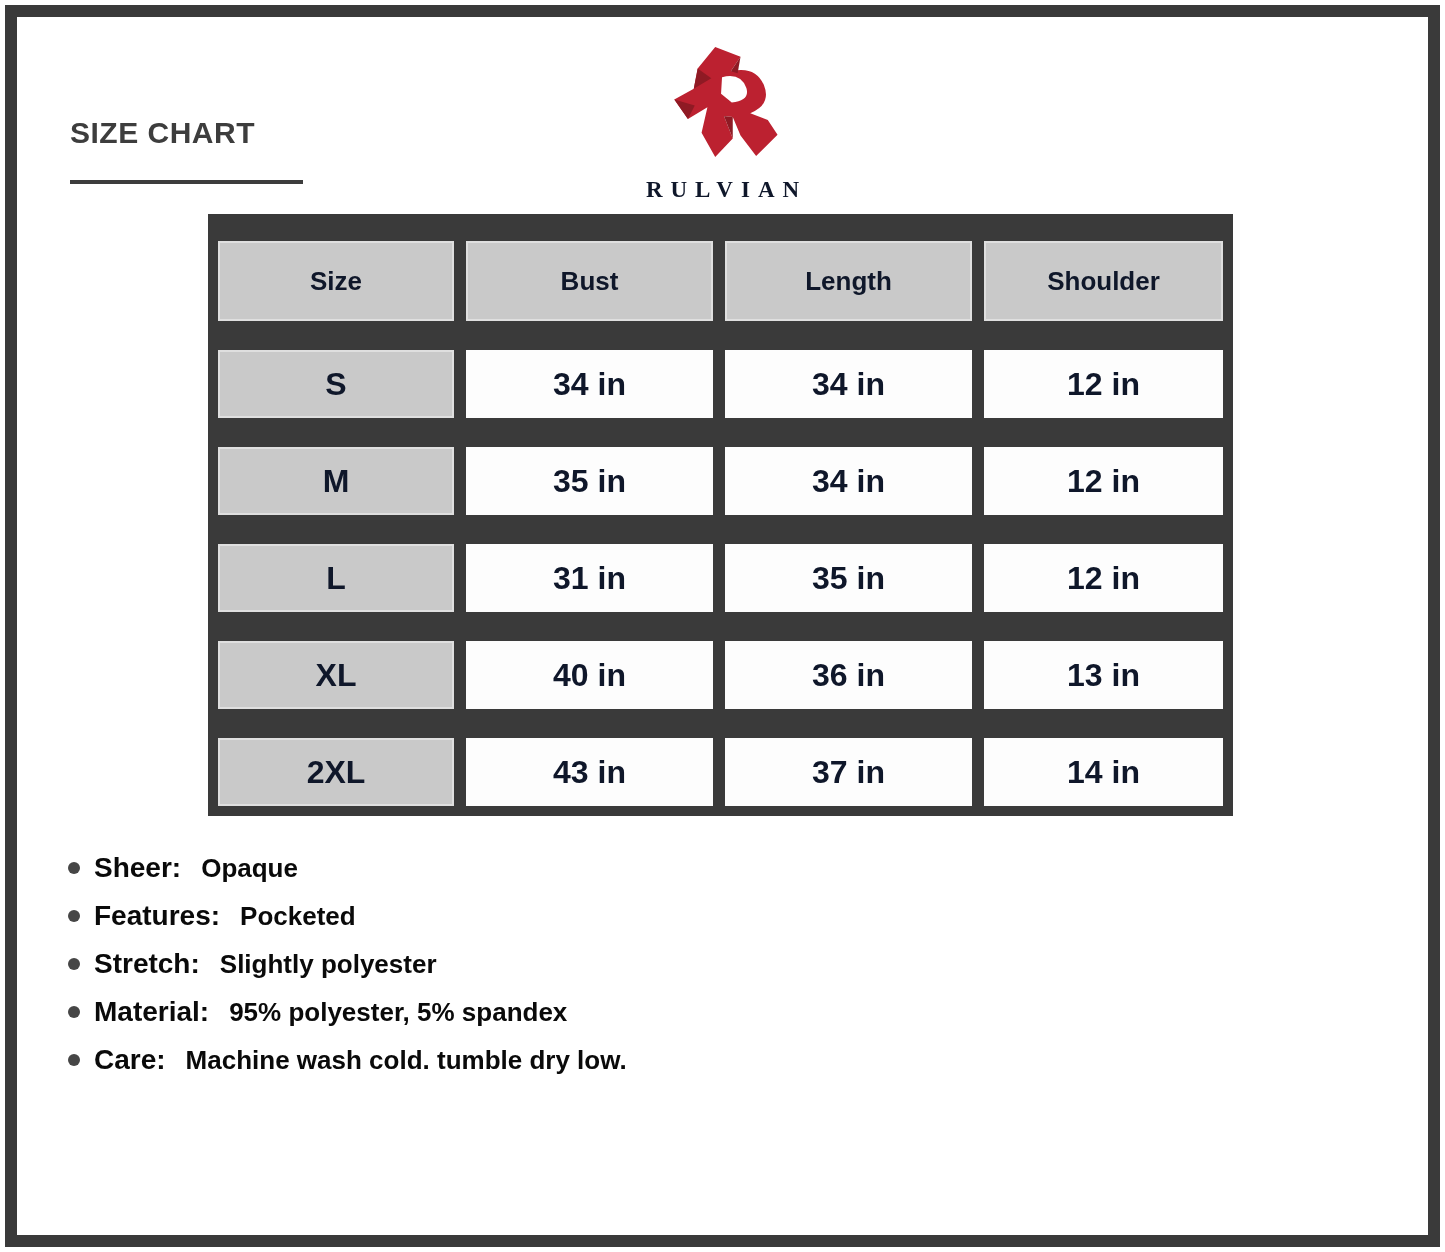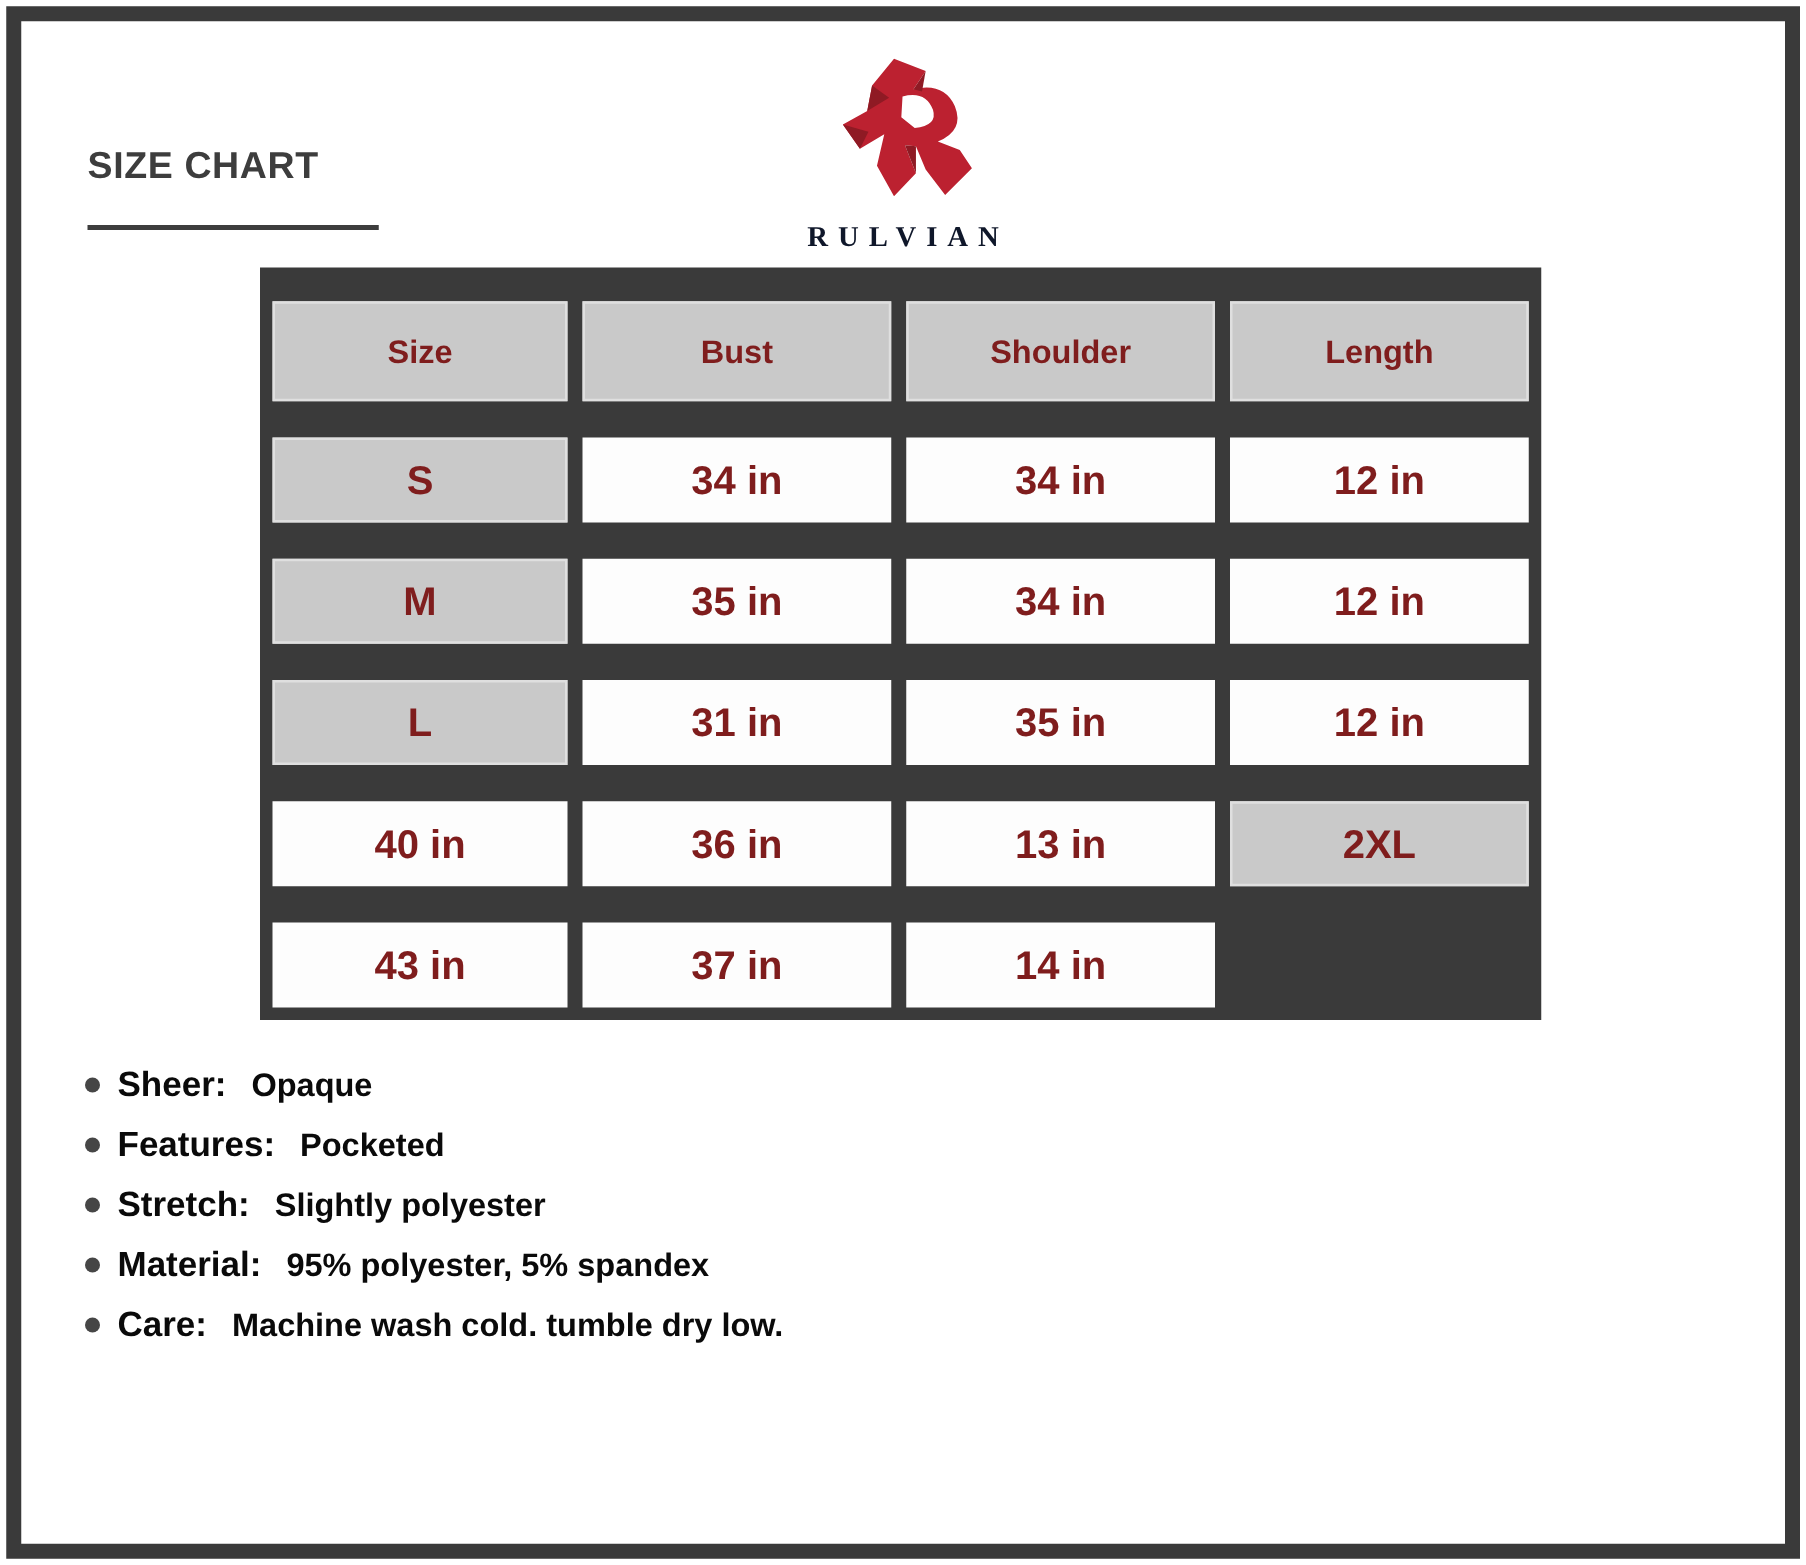--- a/index.html
+++ b/index.html
@@ -66,21 +66,21 @@
     display: grid;
     grid-template-columns: 236px 247px 247px 239px;
     grid-template-rows: 97px 85px 85px 85px 85px 85px;
     gap: 12px;
   }
   .cell {
     display: flex;
     align-items: center;
     justify-content: center;
     font-weight: bold;
-    color: #7f1d1d;
+    color: #0f172a;
     margin-top: 17px;
   }
   .cell.head {
     background: #c9c9c9;
     font-size: 26px;
     border: 2px solid #dfdfdf;
   }
   .cell.rowhead {
     background: #c9c9c9;
     font-size: 32px;
@@ -140,38 +140,39 @@
     <polygon fill="#8f1a24" points="66,72 75,73 75,95"></polygon>
     <polygon fill="#8f1a24" points="73,26 83,11 80,28"></polygon>
   </svg>
   <div class="brand-name">RULVIAN</div>
 </div>
 
 <div class="size-table">
 
   <div class="cell head">Size</div>
   <div class="cell head">Bust</div>
+  <div class="cell head">Length</div>
   <div class="cell head">Shoulder</div>
-  <div class="cell head">Length</div>
 
   <div class="cell rowhead">S</div>
   <div class="cell value">34 in</div>
   <div class="cell value">34 in</div>
   <div class="cell value">12 in</div>
 
   <div class="cell rowhead">M</div>
   <div class="cell value">35 in</div>
   <div class="cell value">34 in</div>
   <div class="cell value">12 in</div>
 
   <div class="cell rowhead">L</div>
   <div class="cell value">31 in</div>
   <div class="cell value">35 in</div>
   <div class="cell value">12 in</div>
 
+  <div class="cell rowhead">XL</div>
   <div class="cell value">40 in</div>
   <div class="cell value">36 in</div>
   <div class="cell value">13 in</div>
 
   <div class="cell rowhead">2XL</div>
   <div class="cell value">43 in</div>
   <div class="cell value">37 in</div>
   <div class="cell value">14 in</div>
 </div>
 

